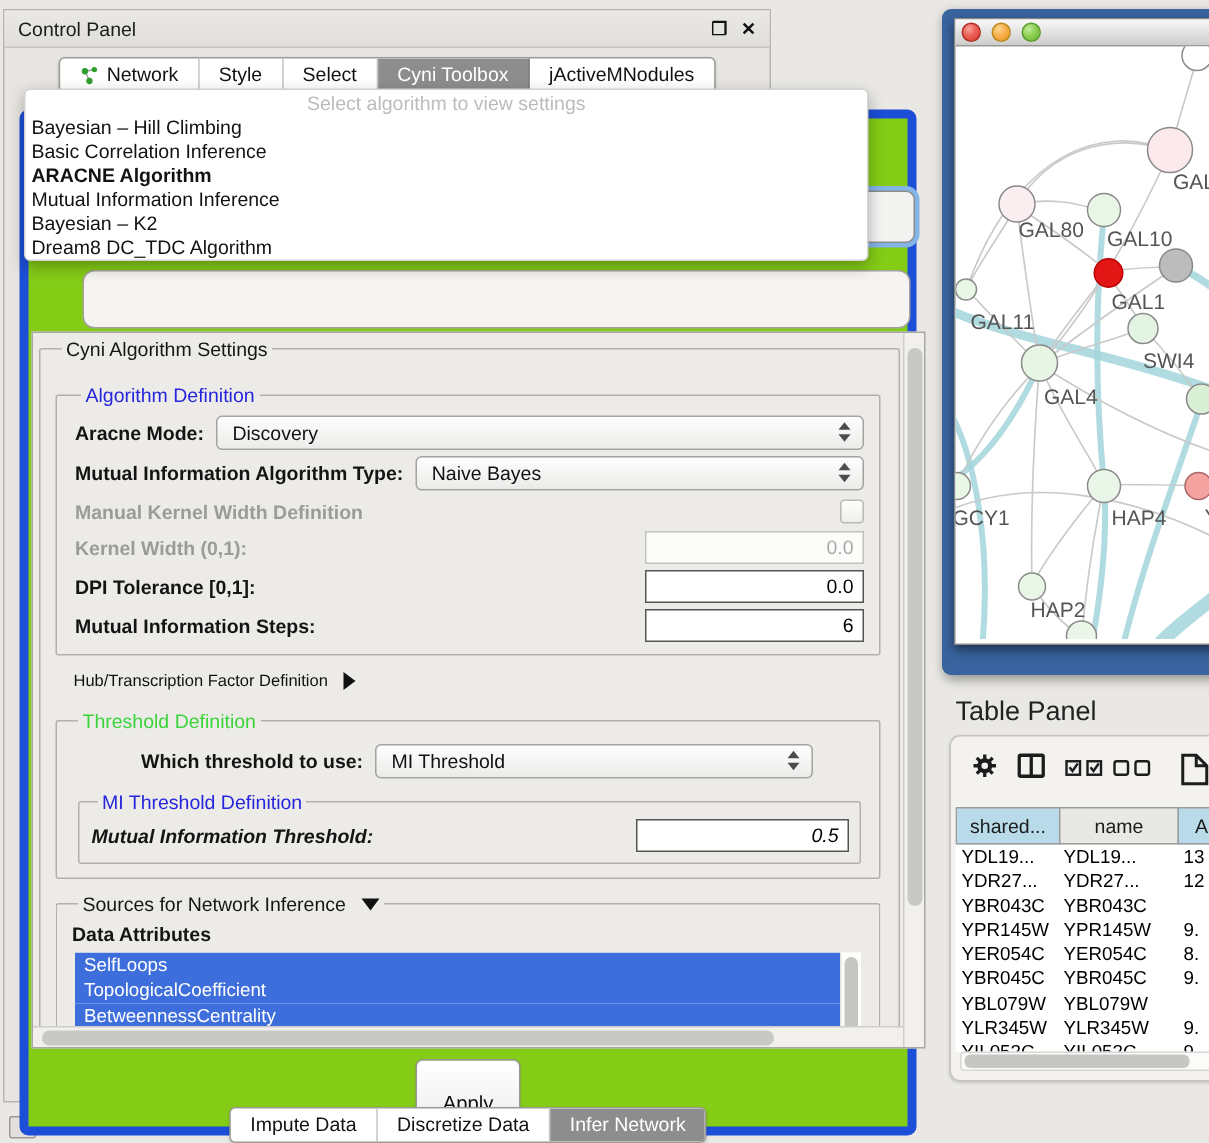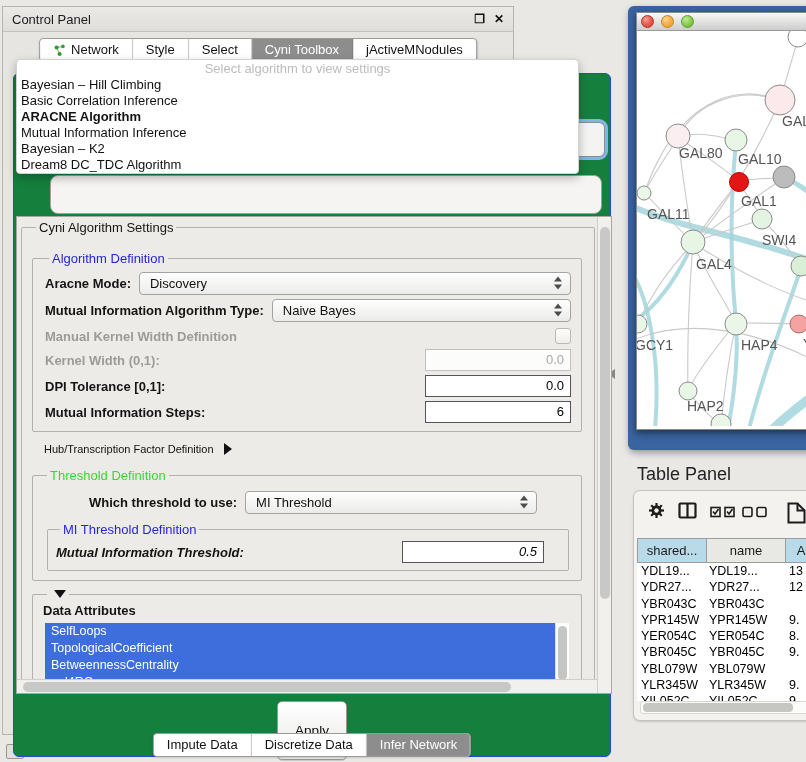--- a/index.html
+++ b/index.html
@@ -22,21 +22,21 @@
     height:22px;overflow:hidden;box-shadow:0 1px 2px rgba(0,0,0,.14);}
   .tabbar .tab{display:flex;align-items:center;gap:5px;padding:0 13px;line-height:22px;
     font-size:13px;color:#121212;border-right:1px solid #c6c4c1;white-space:nowrap;}
   .tabbar .tab:last-child{border-right:none;}
   .tabbar .tab.selected{background:#8d8d8d;color:#fff;border-color:#7e7e7e;}
   .top-tabs{position:absolute;top:6px;left:50%;transform:translateX(-50%);z-index:3;}
   .bottom-tabs{position:absolute;left:50%;transform:translateX(-50%);top:659px;z-index:3;}
 
   
   .content{position:absolute;left:10px;top:41px;width:598px;height:684px;
-    background:#15803d;border:1px solid #1d4ed8;border-radius:6px;box-sizing:border-box;z-index:1;}
+    background:#84cc16;border:6px solid #1d4ed8;border-radius:6px;box-sizing:border-box;z-index:1;}
 
   
   .bg-combo-focus{position:absolute;left:76px;top:48px;width:513px;height:33px;
     border:1px solid #8d8d8d;border-radius:6px;background:#f3f3f2;
     box-shadow:0 0 0 3px #82b4e6;}
   .bg-combo2{position:absolute;left:36px;top:101px;width:550px;height:37px;
     border:1px solid #a3a19e;border-radius:8px;background:#f5f4f2;}
 
   
   .algo-popup{position:absolute;left:13px;top:27px;width:563px;height:115px;background:#fff;
@@ -81,21 +81,21 @@
 
   .hub-row{display:flex;align-items:center;gap:10px;margin:11px 0 0 12px;
     font-size:11px;color:#111;}
   .tri-right{width:0;height:0;border-top:6px solid transparent;border-bottom:6px solid transparent;
     border-left:8px solid #111;}
   .tri-down{width:0;height:0;border-left:6px solid transparent;border-right:6px solid transparent;
     border-top:8px solid #111;margin-left:4px;}
   .legend-flex{display:flex;align-items:center;gap:6px;}
 
   .fs-threshold{margin-top:13px;padding:4px 10px 9px 10px;}
-  .fs-mithr{margin:8px 2px 0 4px;padding:2px 24px 7px 8px;}
+  .fs-mithr{margin:8px 2px 0 4px;padding:2px 7px 7px 8px;}
   .fs-sources{margin-top:9px;padding:2px 10px 0 10px;border-bottom:none;}
   .da-label{margin-top:3px;font-weight:700;font-size:13px;color:#141414;}
   .attr-list{position:relative;margin:5px 2px 0 2px;height:74px;background:#fff;overflow:hidden;}
   .attr-item{height:17px;line-height:17px;background:#3d6edb;color:#fff;font-size:12.5px;
     padding-left:6px;margin-right:14px;white-space:nowrap;}
   .list-scroll{position:absolute;right:0;top:0;bottom:0;width:13px;background:#fdfdfc;
     border-left:1px solid #e2e2e0;}
   .list-scroll .thumb{width:9px;height:54px;margin:3px auto 0;background:#c5c5c3;border-radius:5px;}
 
   .vscroll{position:absolute;right:0;top:0;width:14px;height:100%;background:#f1f0ed;
@@ -243,20 +243,21 @@
                 <div class="frow r-input" style="margin-top:2px;font-style:italic;">
                   <span class="lbl">Mutual Information Threshold:</span>
                   <span class="num-input" style="width:142px;">0.5</span>
                 </div>
               </fieldset>
             </fieldset>
 
             <fieldset class="fs-sources">
               <legend>
                 <span class="legend-flex">
+                  <span>Sources for Network Inference</span>
                   <span class="tri-down"></span>
                 </span>
               </legend>
               <div class="da-label">Data Attributes</div>
               <div class="attr-list">
                 <div class="attr-item">SelfLoops</div>
                 <div class="attr-item">TopologicalCoefficient</div>
                 <div class="attr-item">BetweennessCentrality</div>
                 <div class="attr-item">gal4RGexp</div>
                 <div class="list-scroll">

